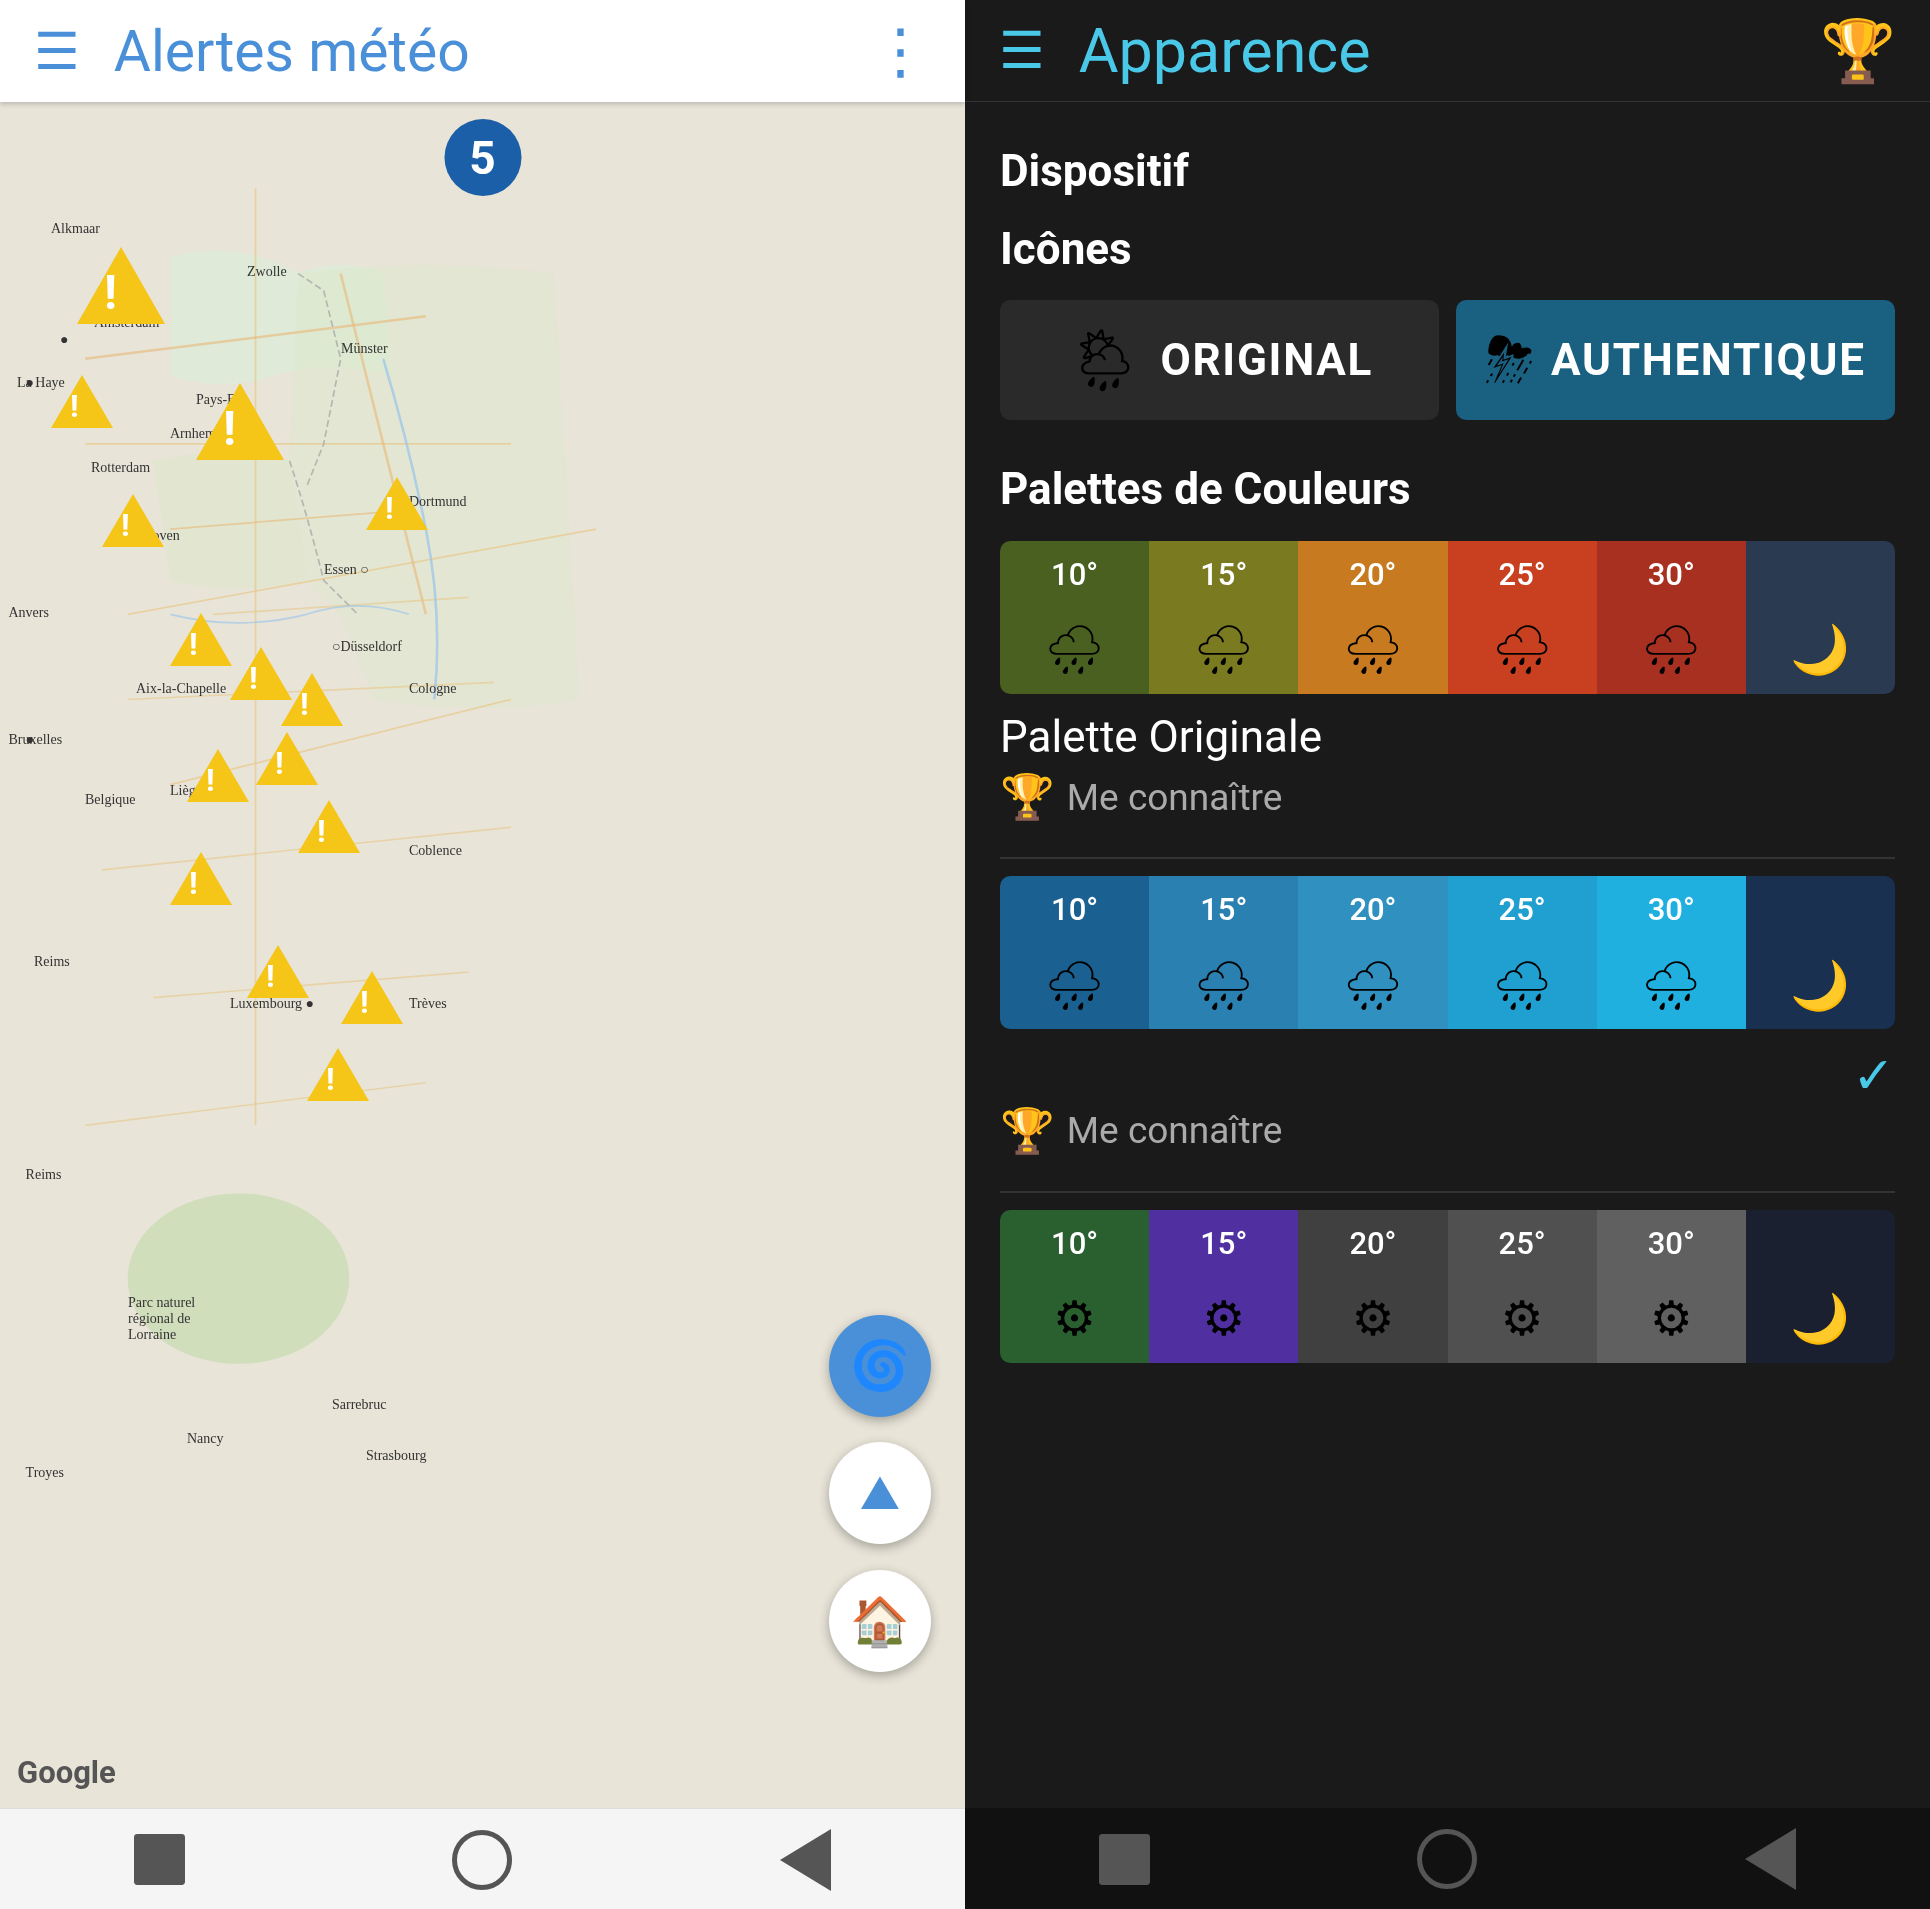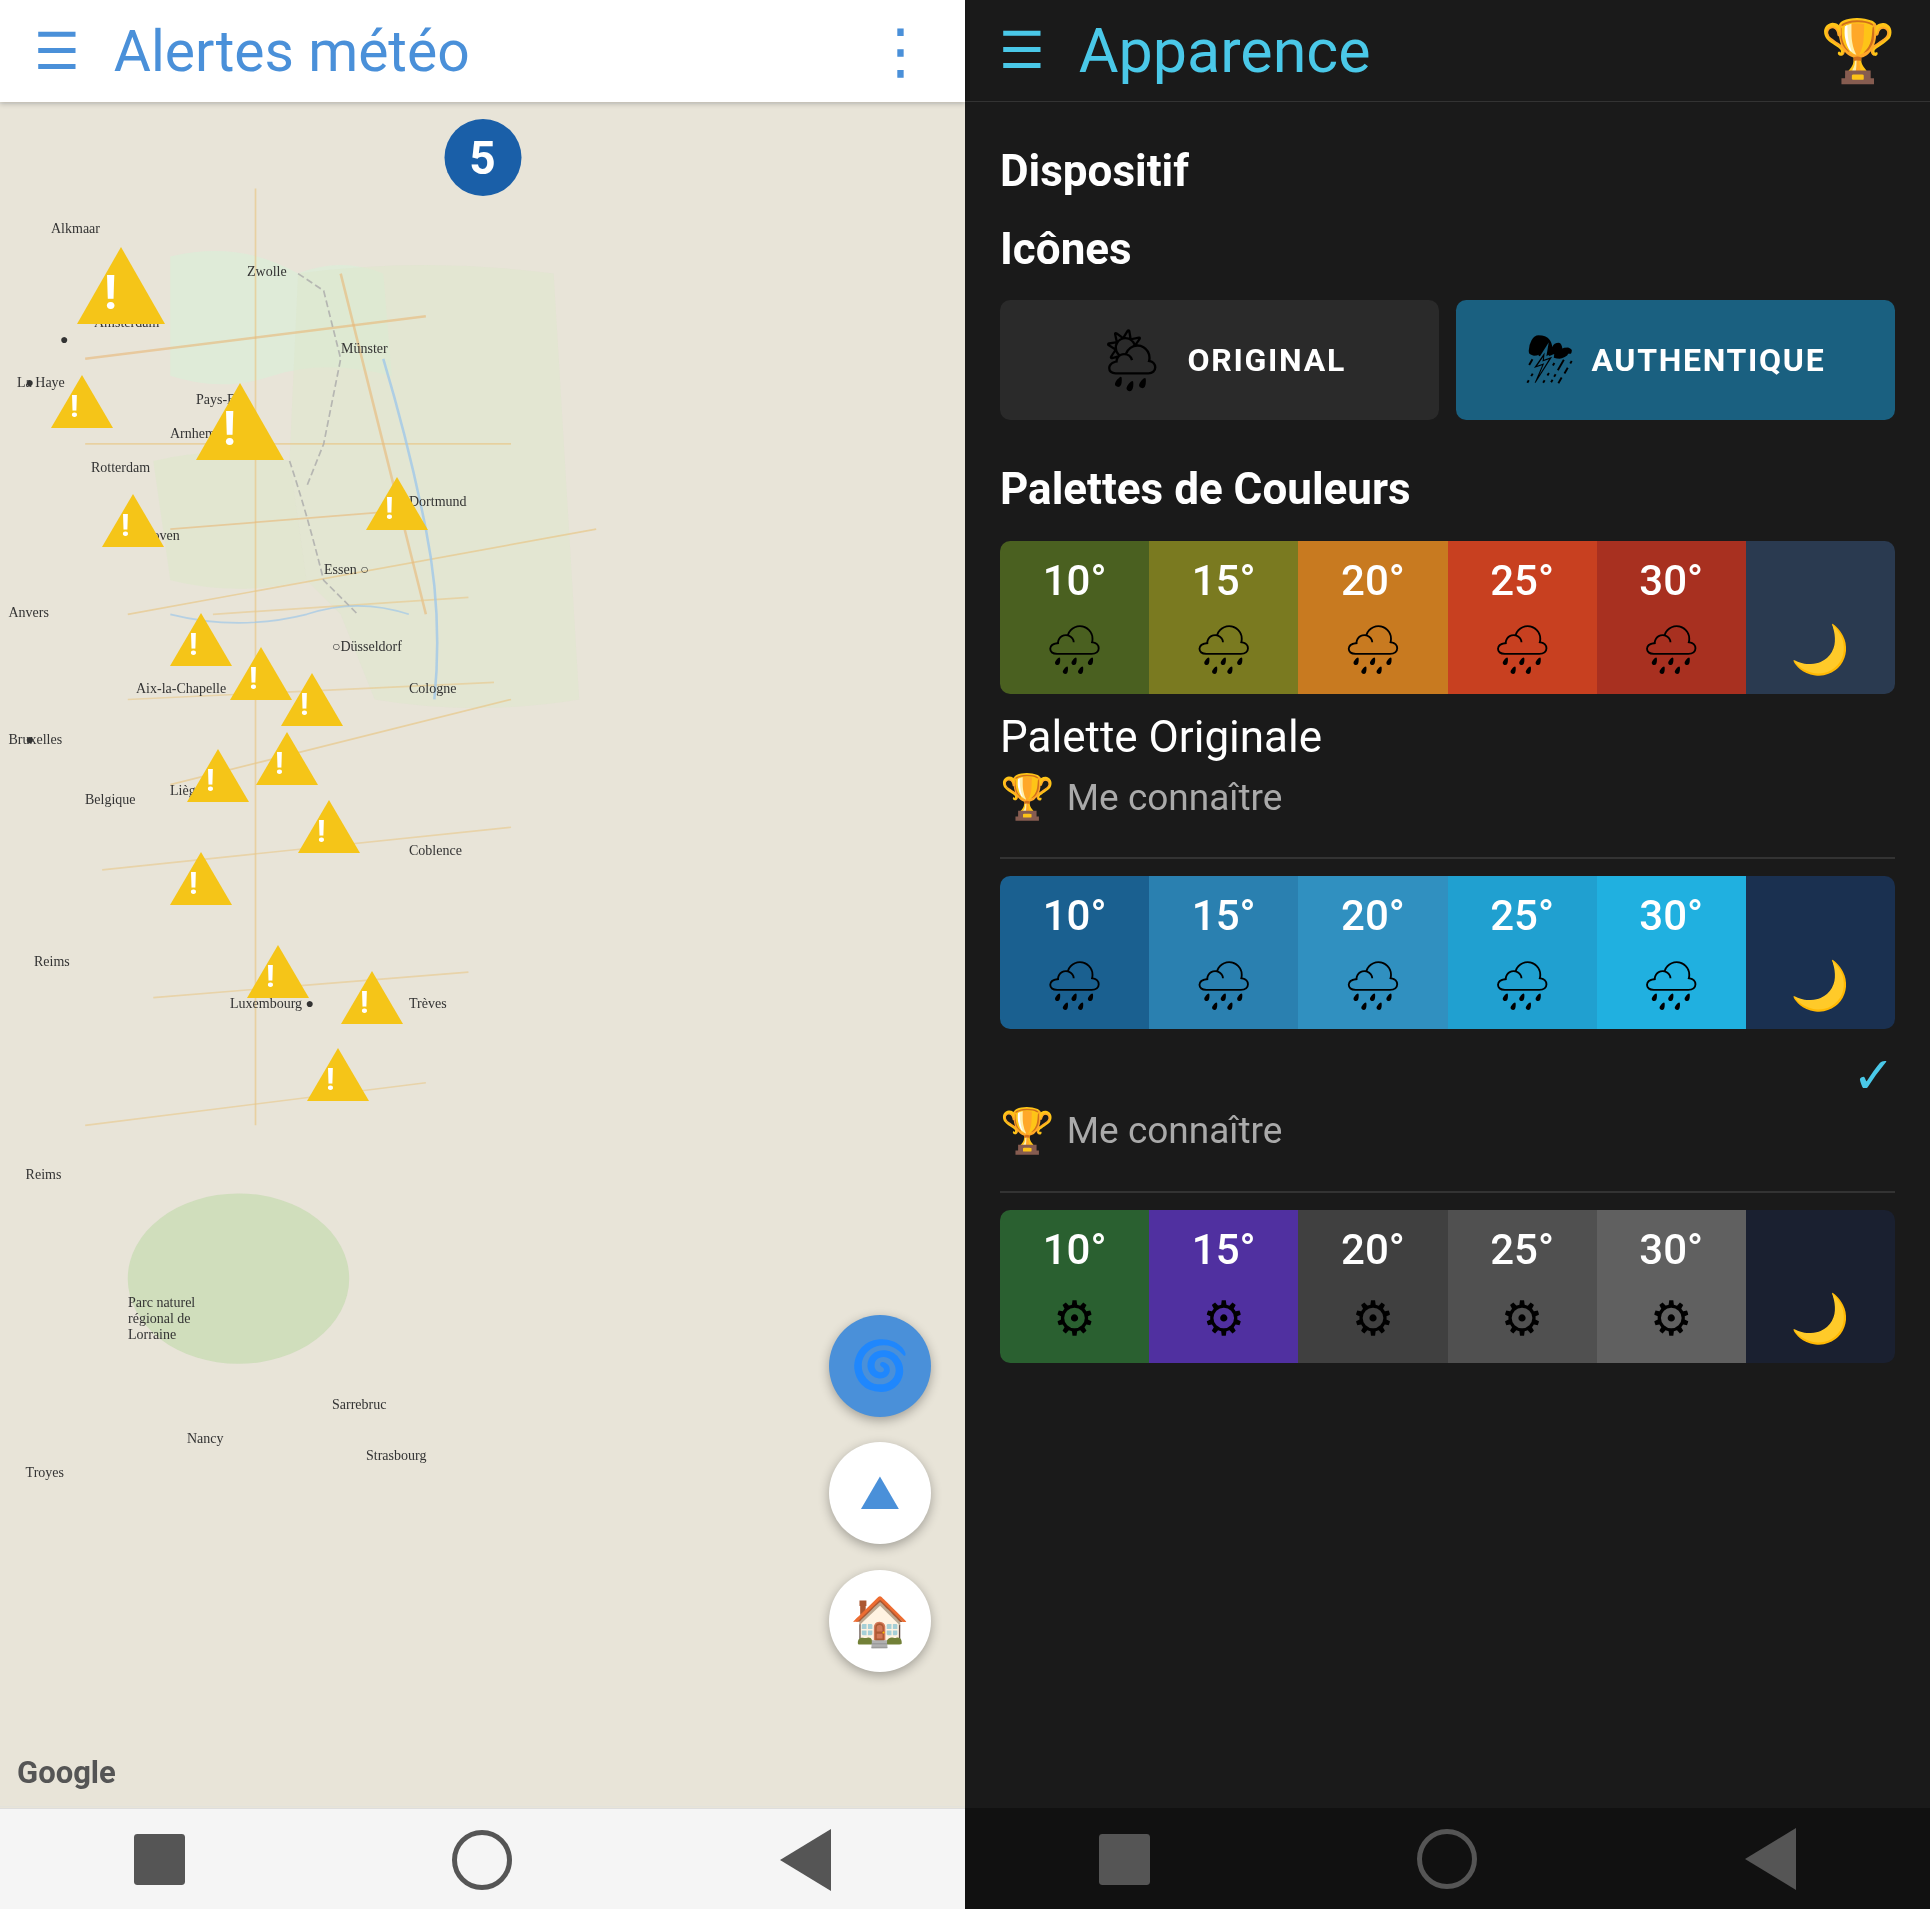--- a/index.html
+++ b/index.html
@@ -248,21 +248,21 @@
       gap: 17px;
       cursor: pointer;
     }
 
     .icon-option.selected {
       background: #1a6080;
     }
 
     .icon-option-text {
       color: #ffffff;
-      font-size: 32px;
+      font-size: 44px;
       font-weight: bold;
       letter-spacing: 1.7px;
     }
 
     .weather-emoji {
       font-size: 61px;
     }
 
     .palette-grid {
       display: flex;
@@ -276,21 +276,21 @@
       height: 153px;
       display: flex;
       flex-direction: column;
       align-items: center;
       justify-content: space-between;
       padding: 15.3px 8.5px;
     }
 
     .palette-temp {
       color: #fff;
-      font-size: 42px;
+      font-size: 31px;
       font-weight: 500;
     }
 
     .palette-icon {
       font-size: 48px;
     }
 
     
     .orig-10 { background: #4a6020; }
     .orig-15 { background: #7a7a20; }

